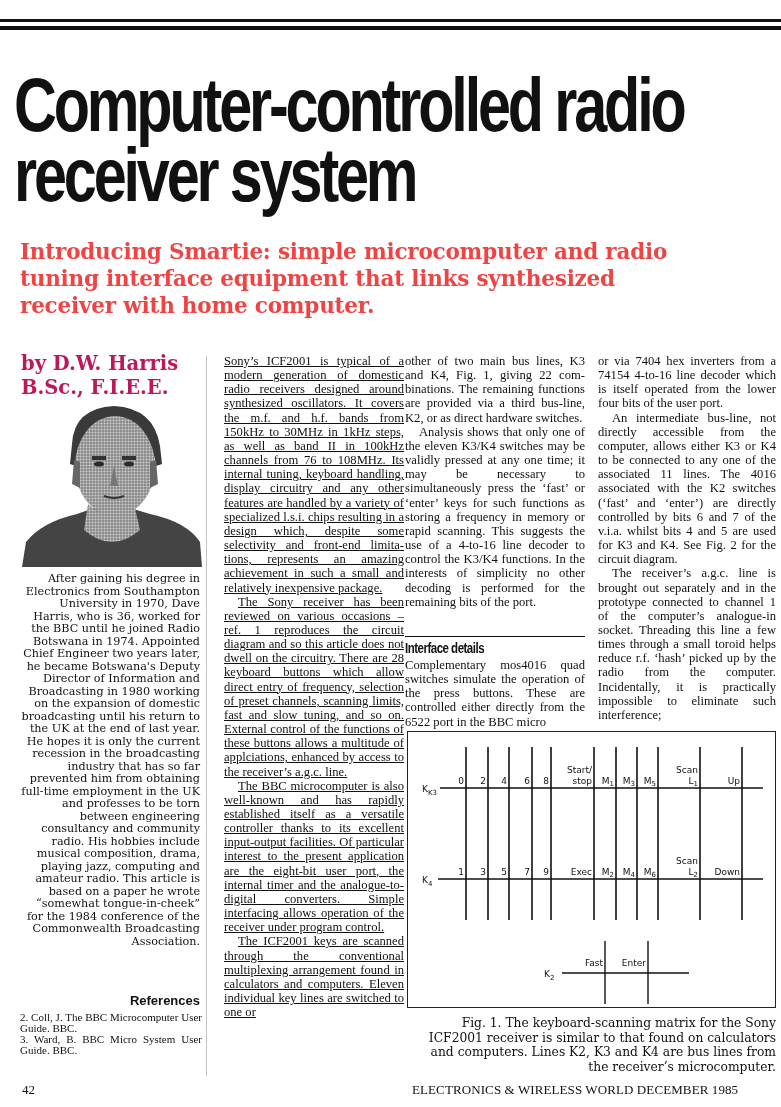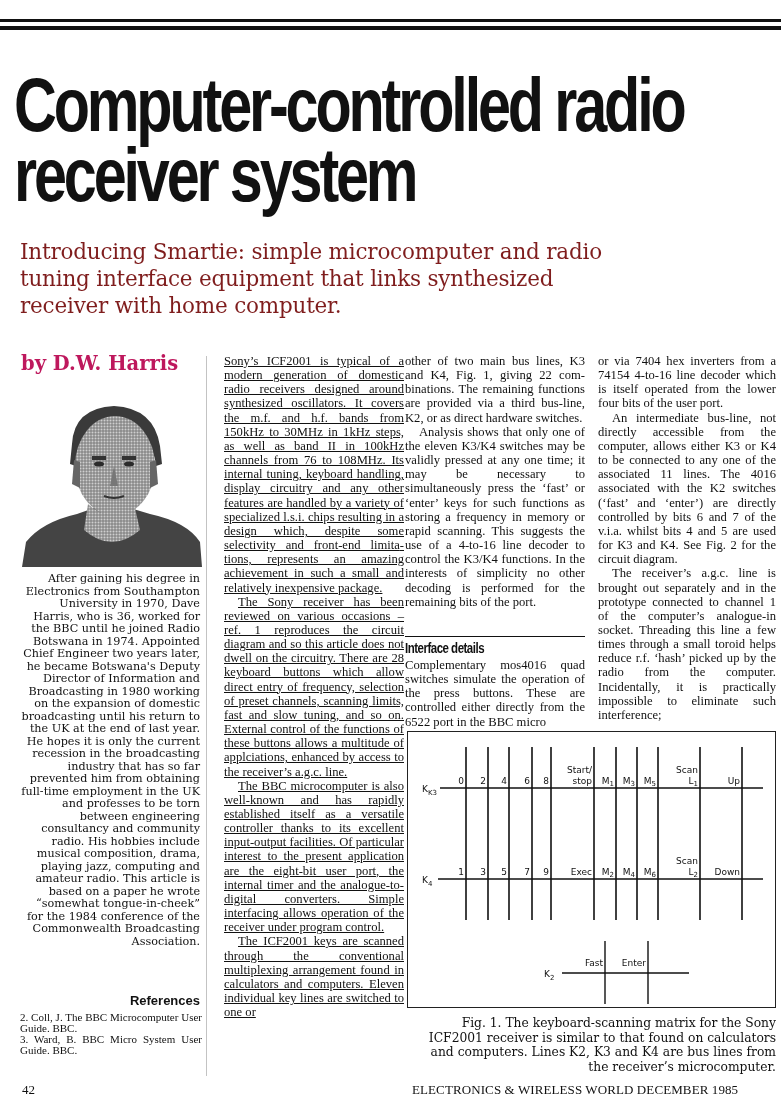--- a/index.html
+++ b/index.html
@@ -6,21 +6,21 @@
   body { width: 781px; height: 1107px; position: relative; overflow: hidden; color: #111; font-family: "DejaVu Serif", serif; }
   .rule-top { position: absolute; left: 0; right: 0; top: 19px; height: 3px; background: #111; }
   .rule-top2 { position: absolute; left: 0; right: 0; top: 26px; height: 4px; background: #111; }
 
   .title { position: absolute; left: 14px; top: 70px; width: 760px; margin: 0;
     font-family: "Liberation Sans", sans-serif; font-weight: 900; font-size: 76px; line-height: 70px;
     letter-spacing: -4px; transform: scaleX(0.78); transform-origin: left top; white-space: nowrap; color: #111; }
   .title span { display: block; }
 
   .standfirst { position: absolute; left: 20px; top: 238px; width: 760px; margin: 0;
-    font-family: "DejaVu Serif", serif; font-weight: normal; font-size: 21.5px; line-height: 27px; color: #7f1d1d; letter-spacing: -0.2px; }
+    font-family: "DejaVu Serif", serif; font-weight: bold; font-size: 21.5px; line-height: 27px; color: #ef4444; letter-spacing: -0.2px; }
   .standfirst span { display: block; white-space: nowrap; }
 
   .byline { position: absolute; left: 21px; top: 352px; width: 190px; margin: 0;
     font-family: "DejaVu Serif", serif; font-weight: bold; font-size: 19.5px; line-height: 24px; color: #be185d; }
   .byline span { display: block; white-space: nowrap; }
 
   .photo { position: absolute; left: 22px; top: 404px; width: 180px; height: 163px; }
 
   .bio { position: absolute; left: 20px; top: 573px; width: 180px; margin: 0;
     font-family: "DejaVu Serif", serif; font-weight: normal; font-size: 11.2px; line-height: 12.5px; text-align: right; color: #111; }
@@ -68,20 +68,21 @@
 </h1>
 
 <h2 class="standfirst">
   <span>Introducing Smartie: simple microcomputer and radio</span>
   <span>tuning interface equipment that links synthesized</span>
   <span>receiver with home computer.</span>
 </h2>
 
 <div class="byline">
   <span>by D.W. Harris</span>
+  <span>B.Sc., F.I.E.E.</span>
 </div>
 
 <div class="photo" aria-label="Author portrait of D.W. Harris">
   <svg width="180" height="163" viewBox="0 0 180 163">
     <defs>
       <pattern id="dots" width="3" height="3" patternUnits="userSpaceOnUse">
         <rect width="3" height="3" fill="#555"></rect>
         <circle cx="1.5" cy="1.5" r="0.8" fill="#999"></circle>
       </pattern>
       <pattern id="dots-light" width="3" height="3" patternUnits="userSpaceOnUse">

